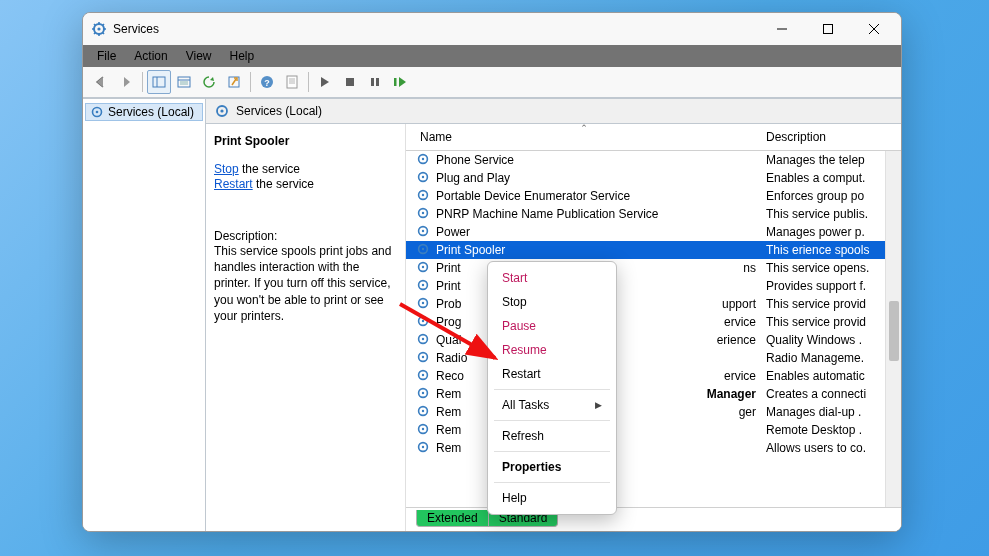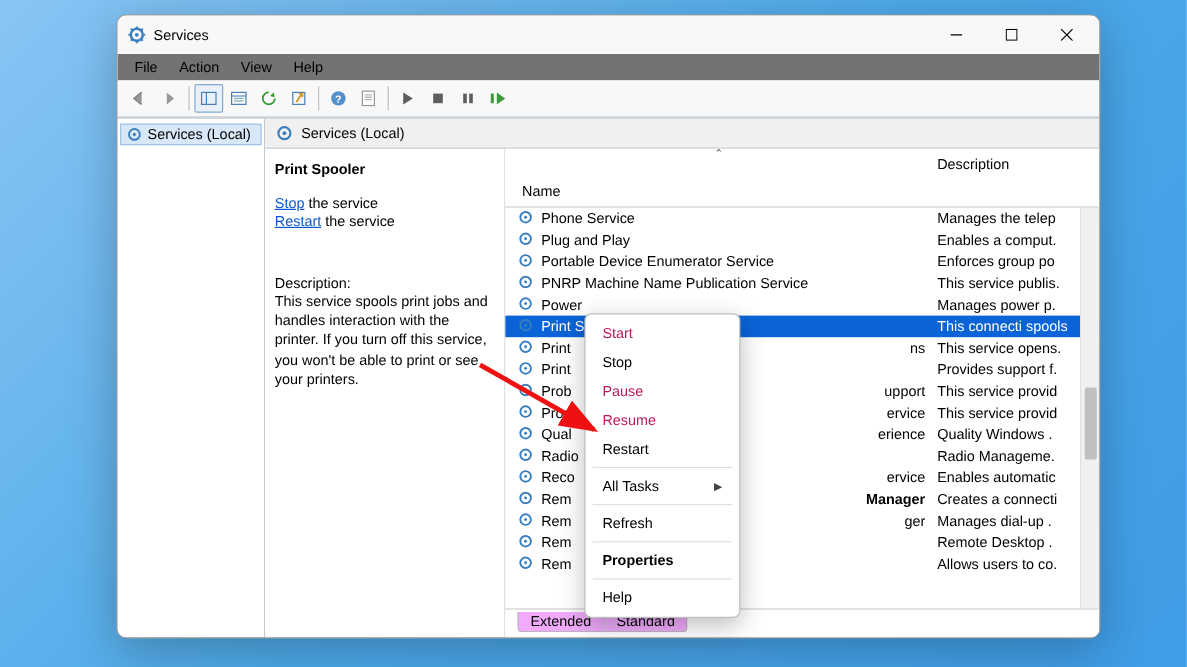--- a/index.html
+++ b/index.html
@@ -9,21 +9,21 @@
     font-size: 12px;
     background: linear-gradient(135deg, #88c5f5 0%, #4da9e8 50%, #3f9ce6 100%);
     width: 989px;
     height: 556px;
     overflow: hidden;
     position: relative;
   }
   .window {
     position: absolute;
     top: 12px;
-    left: 97px;
+    left: 82px;
     width: 820px;
     height: 520px;
     background: #f8f8f8;
     border: 1px solid #9a9a9a;
     border-radius: 8px;
     box-shadow: 0 10px 40px rgba(0,0,0,0.25);
     display: flex;
     flex-direction: column;
     overflow: hidden;
   }
@@ -159,21 +159,21 @@
     min-height: 0;
     position: relative;
   }
   .list-header {
     display: flex;
     border-bottom: 1px solid #d0d0d0;
     background: #fff;
     font-size: 12px;
     padding: 6px 0;
   }
-  .col-name { width: 356px; padding-left: 14px; margin-top: 22px; }
+  .col-name { width: 356px; padding-left: 14px; }
   .col-desc { flex: 1; padding-left: 4px; }
   .sort-ind { text-align: center; width: 356px; position: absolute; top: -1px; font-size: 9px; color: #666; }
   .list-body {
     flex: 1;
     overflow: hidden;
     position: relative;
   }
   .svc-row {
     display: flex;
     align-items: center;
@@ -218,21 +218,21 @@
     padding: 2px 10px 4px 10px;
     background: #fff;
     border-top: 1px solid #d0d0d0;
     gap: 0;
     font-size: 12px;
   }
   .tab {
     padding: 1px 10px;
     border: 1px solid #b0b0b0;
     border-top: none;
-    background: #f0abfc;
+    background: #22c55e;
     position: relative;
   }
   .tab:first-child { border-bottom-left-radius: 4px; }
   .tab:nth-child(2) { border-bottom-right-radius: 4px; border-left: none; }
   .context-menu {
     position: absolute;
     top: 261px;
     left: 487px;
     width: 130px;
     background: #fff;
@@ -469,21 +469,21 @@
                   </svg></span>
                 <span class="svc-name">Power</span>
                 <span class="svc-desc">Manages power p.</span>
               </div>
               <div class="svc-row selected">
                 <span class="svc-icon"><svg width="14" height="14">
                     <circle cx="7" cy="7" r="4.4" fill="none" stroke="#3a7ec0" stroke-width="1.6"></circle>
                     <circle cx="7" cy="7" r="1.2" fill="#3a7ec0"></circle>
                   </svg></span>
                 <span class="svc-name">Print Spooler</span>
-                <span class="svc-desc">This connecti spools</span>
+                <span class="svc-desc">This erience spools</span>
               </div>
               <div class="svc-row">
                 <span class="svc-icon"><svg width="14" height="14">
                     <circle cx="7" cy="7" r="4.4" fill="none" stroke="#3a7ec0" stroke-width="1.6"></circle>
                     <circle cx="7" cy="7" r="1.2" fill="#3a7ec0"></circle>
                   </svg></span>
                 <span class="svc-name"><span>Print</span><span style="float:right;padding-right:6px;">ns</span></span>
                 <span class="svc-desc">This service opens.</span>
               </div>
               <div class="svc-row">

